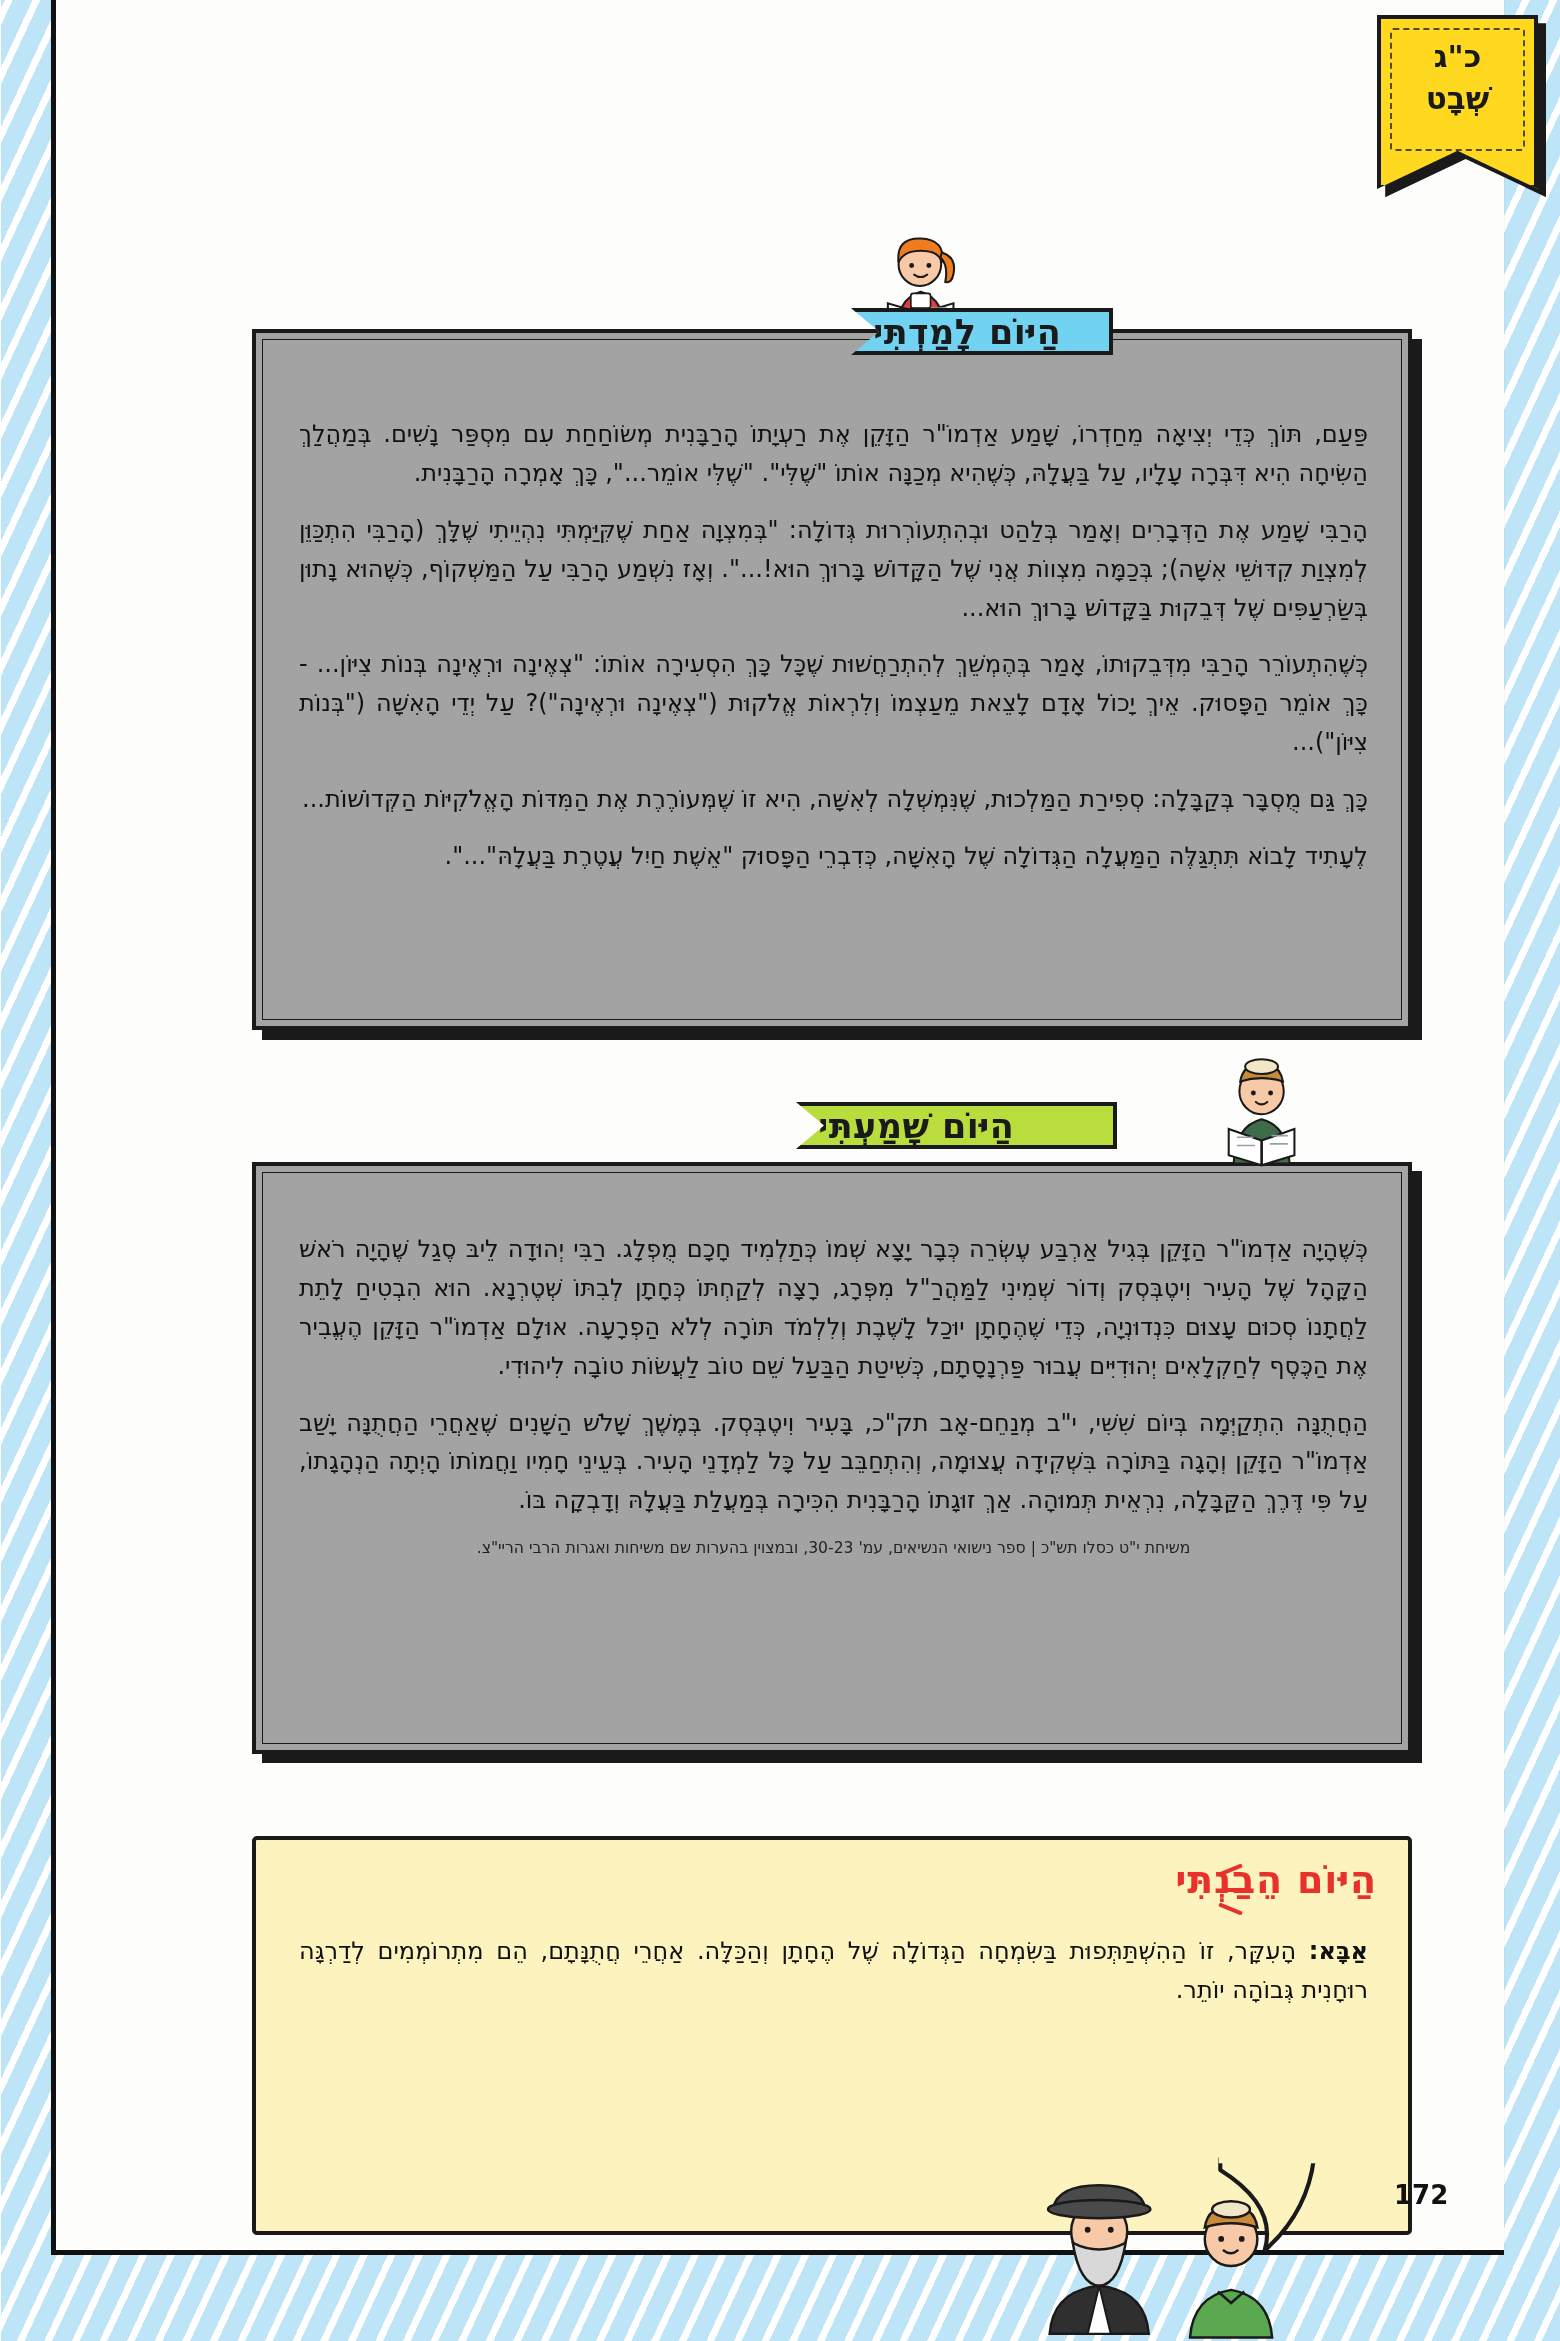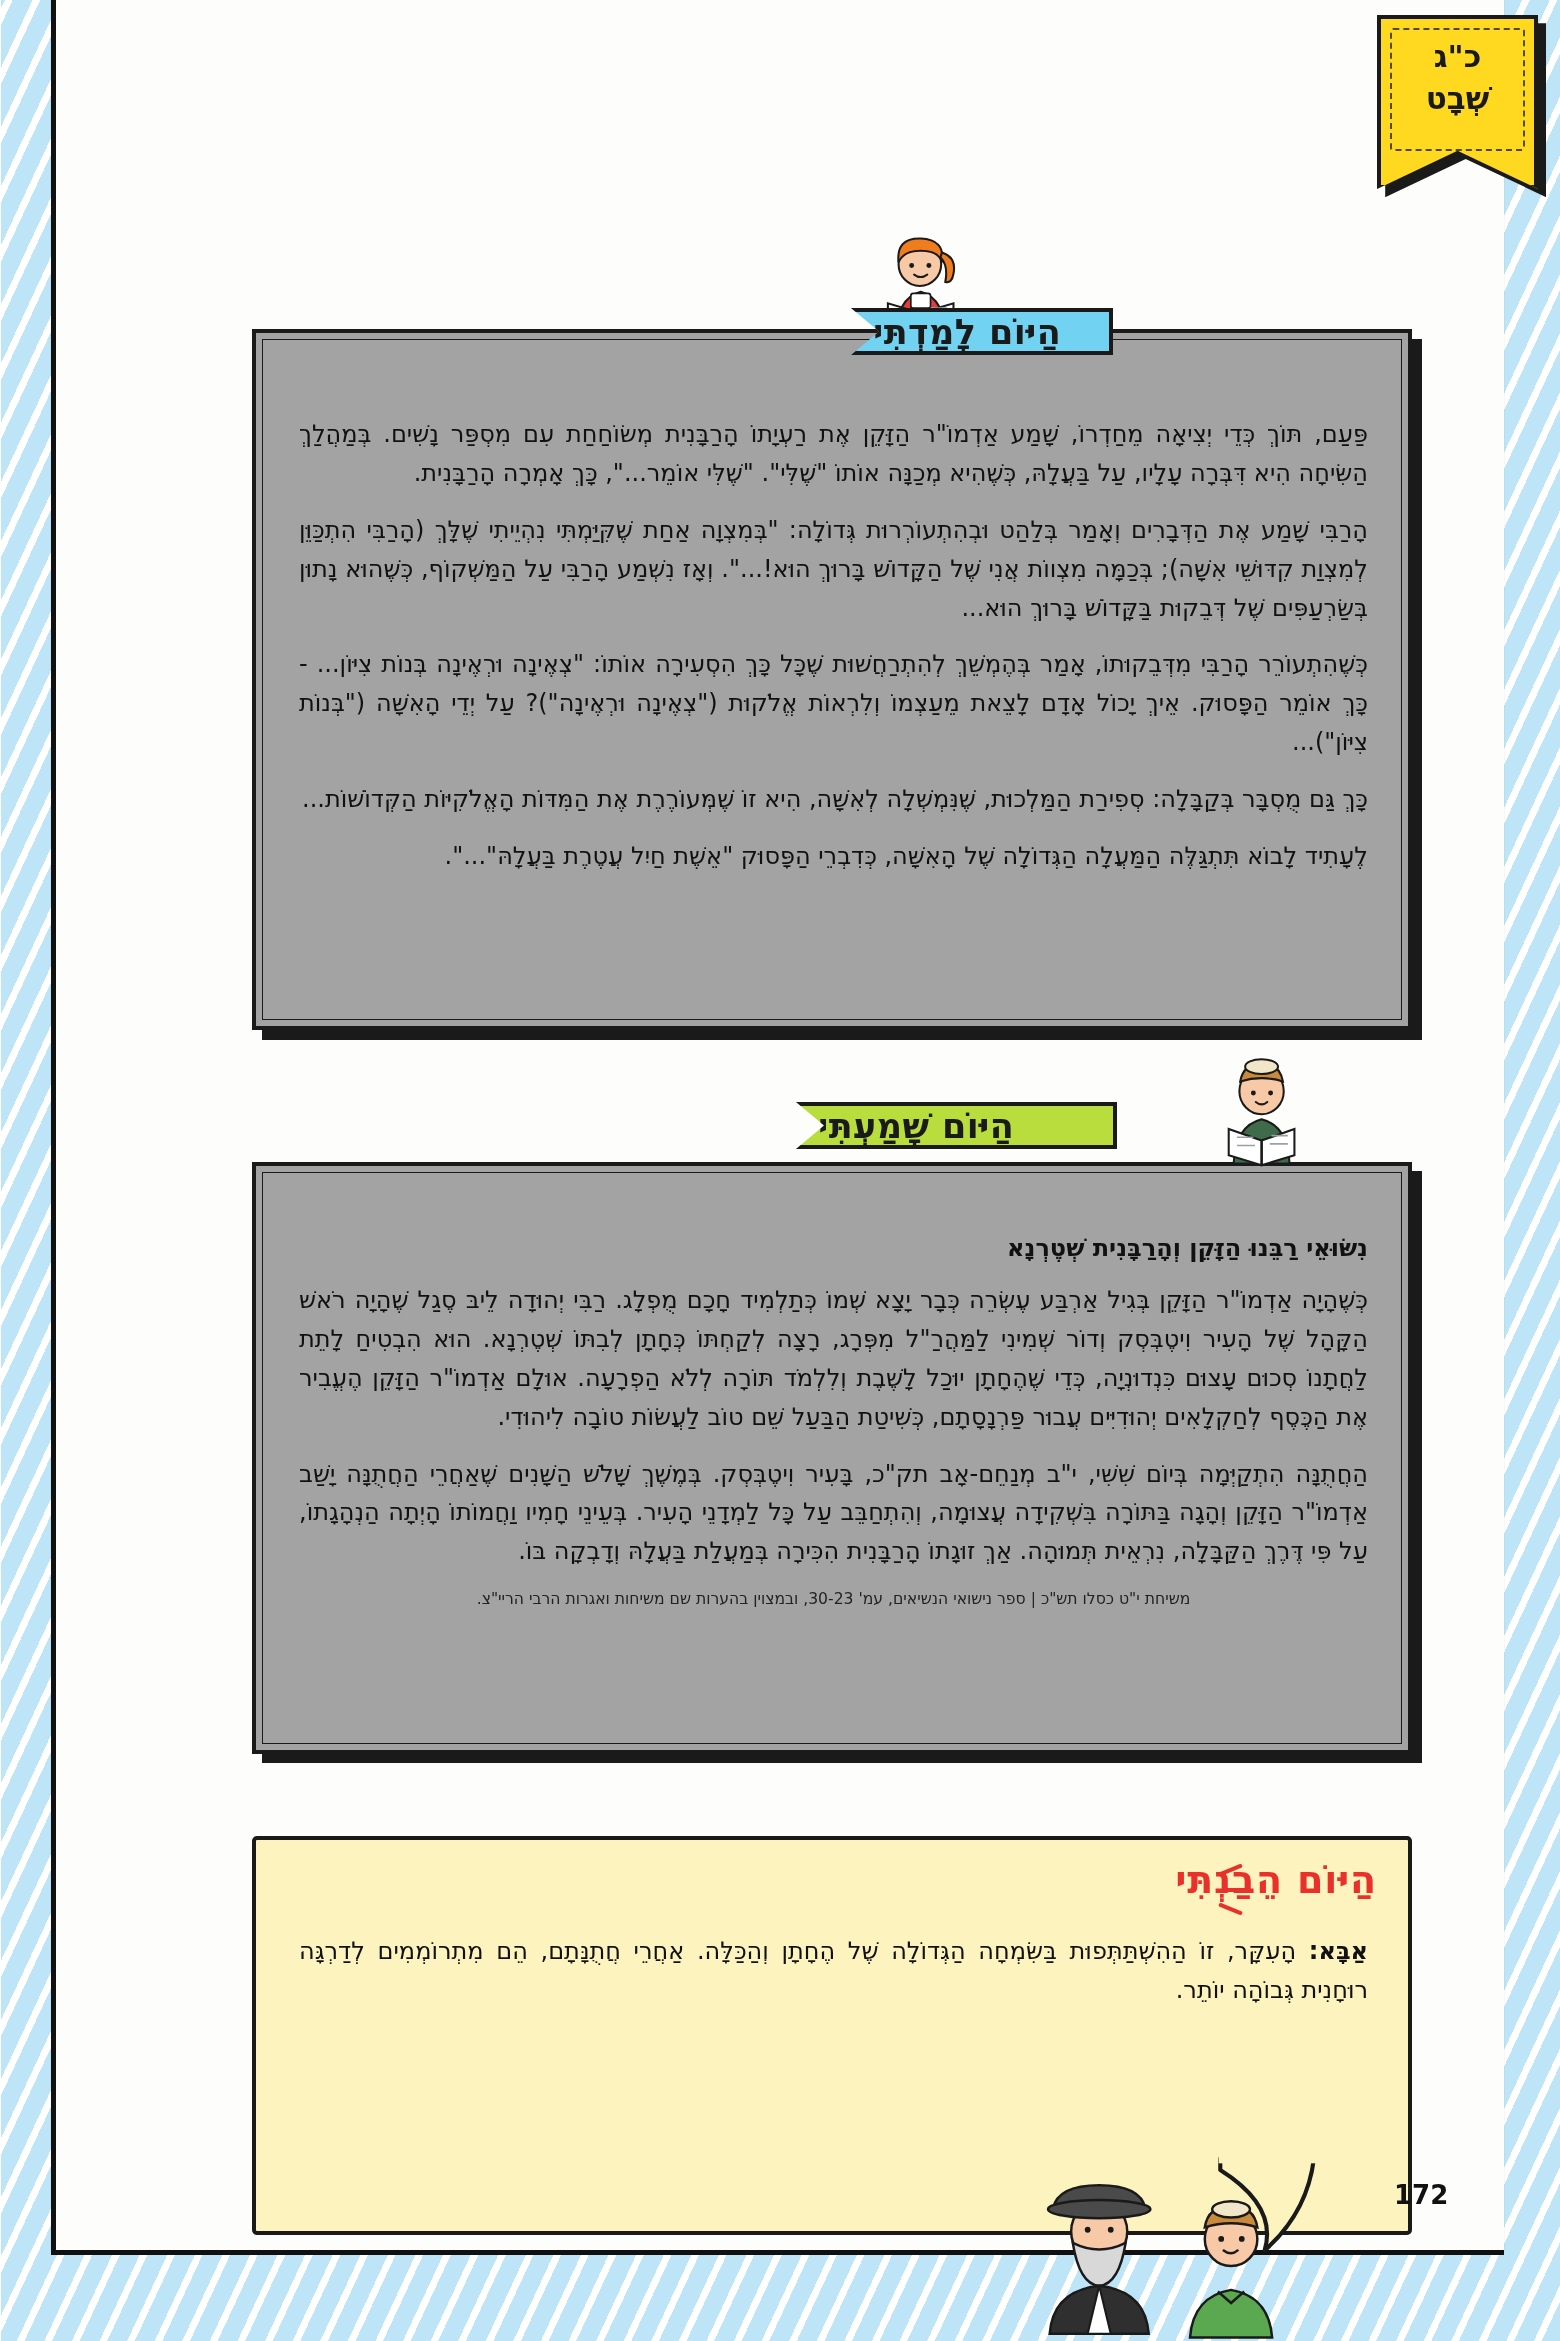--- a/index.html
+++ b/index.html
@@ -273,21 +273,20 @@
 </svg>
 
 <div class="ribbon ribbon-blue" style="left:851px; top:308px; width:262px;">
   <span class="ribbon-text">הַיּוֹם לָמַדְתִּי</span>
 </div>
 
 <div class="section-shadow" style="left:262px; top:1171px; width:1160px; height:592px;"></div>
 <div class="section" style="left:252px; top:1162px; width:1160px; height:592px;">
   <div class="inner-rule"></div>
   <div class="body-text" style="position:absolute; left:43px; top:64px; width:1069px;">
-    <p class="subhead">נִשּׂוּאֵי רַבֵּנוּ הַזָּקֵן וְהָרַבָּנִית שְׁטֶרְנָא</p>
     <p class="para">כְּשֶׁהָיָה אַדְמוֹ"ר הַזָּקֵן בְּגִיל אַרְבַּע עֶשְׂרֵה כְּבָר יָצָא שְׁמוֹ כְּתַלְמִיד חָכָם מֻפְלָג. רַבִּי יְהוּדָה לֵיבּ סֶגַל שֶׁהָיָה רֹאשׁ הַקָּהָל שֶׁל הָעִיר וִיטֶבְּסְק וְדוֹר שְׁמִינִי לַמַּהֲרַ"ל מִפְּרָג, רָצָה לְקַחְתּוֹ כְּחָתָן לְבִתּוֹ שְׁטֶרְנָא. הוּא הִבְטִיחַ לָתֵת לַחֲתָנוֹ סְכוּם עָצוּם כִּנְדוּנְיָה, כְּדֵי שֶׁהֶחָתָן יוּכַל לָשֶׁבֶת וְלִלְמֹד תּוֹרָה לְלֹא הַפְרָעָה. אוּלָם אַדְמוֹ"ר הַזָּקֵן הֶעֱבִיר אֶת הַכֶּסֶף לְחַקְלָאִים יְהוּדִיִּים עֲבוּר פַּרְנָסָתָם, כְּשִׁיטַת הַבַּעַל שֵׁם טוֹב לַעֲשׂוֹת טוֹבָה לִיהוּדִי.</p>
     <p class="para">הַחֲתֻנָּה הִתְקַיְּמָה בְּיוֹם שִׁשִּׁי, י"ב מְנַחֵם-אָב תק"כ, בָּעִיר וִיטֶבְּסְק. בְּמֶשֶׁךְ שָׁלֹשׁ הַשָּׁנִים שֶׁאַחֲרֵי הַחֲתֻנָּה יָשַׁב אַדְמוֹ"ר הַזָּקֵן וְהָגָה בַּתּוֹרָה בִּשְׁקִידָה עֲצוּמָה, וְהִתְחַבֵּב עַל כָּל לַמְדָנֵי הָעִיר. בְּעֵינֵי חָמִיו וַחֲמוֹתוֹ הָיְתָה הַנְהָגָתוֹ, עַל פִּי דֶּרֶךְ הַקַּבָּלָה, נִרְאֵית תְּמוּהָה. אַךְ זוּגָתוֹ הָרַבָּנִית הִכִּירָה בְּמַעֲלַת בַּעֲלָהּ וְדָבְקָה בּוֹ.</p>
     <p class="source-line">משיחת י"ט כסלו תש"כ | ספר נישואי הנשיאים, עמ' 30-23, ובמצוין בהערות שם משיחות ואגרות הרבי הריי"צ.</p>
   </div>
 </div>
 
 <svg class="illo" style="left:1209px; top:1055px;" width="115" height="112" viewBox="0 0 140 136">
   <ellipse cx="64" cy="44" rx="27" ry="28" fill="#f7c9a6" stroke="#1a1a1a" stroke-width="2.5"></ellipse>
   <path d="M38 32 q4 -22 26 -22 q22 0 26 22 q-26 -8 -52 0 z" fill="#c98a3c" stroke="#1a1a1a" stroke-width="2.5"></path>
   <ellipse cx="64" cy="14" rx="20" ry="9" fill="#f2e6c8" stroke="#1a1a1a" stroke-width="2.5"></ellipse>

